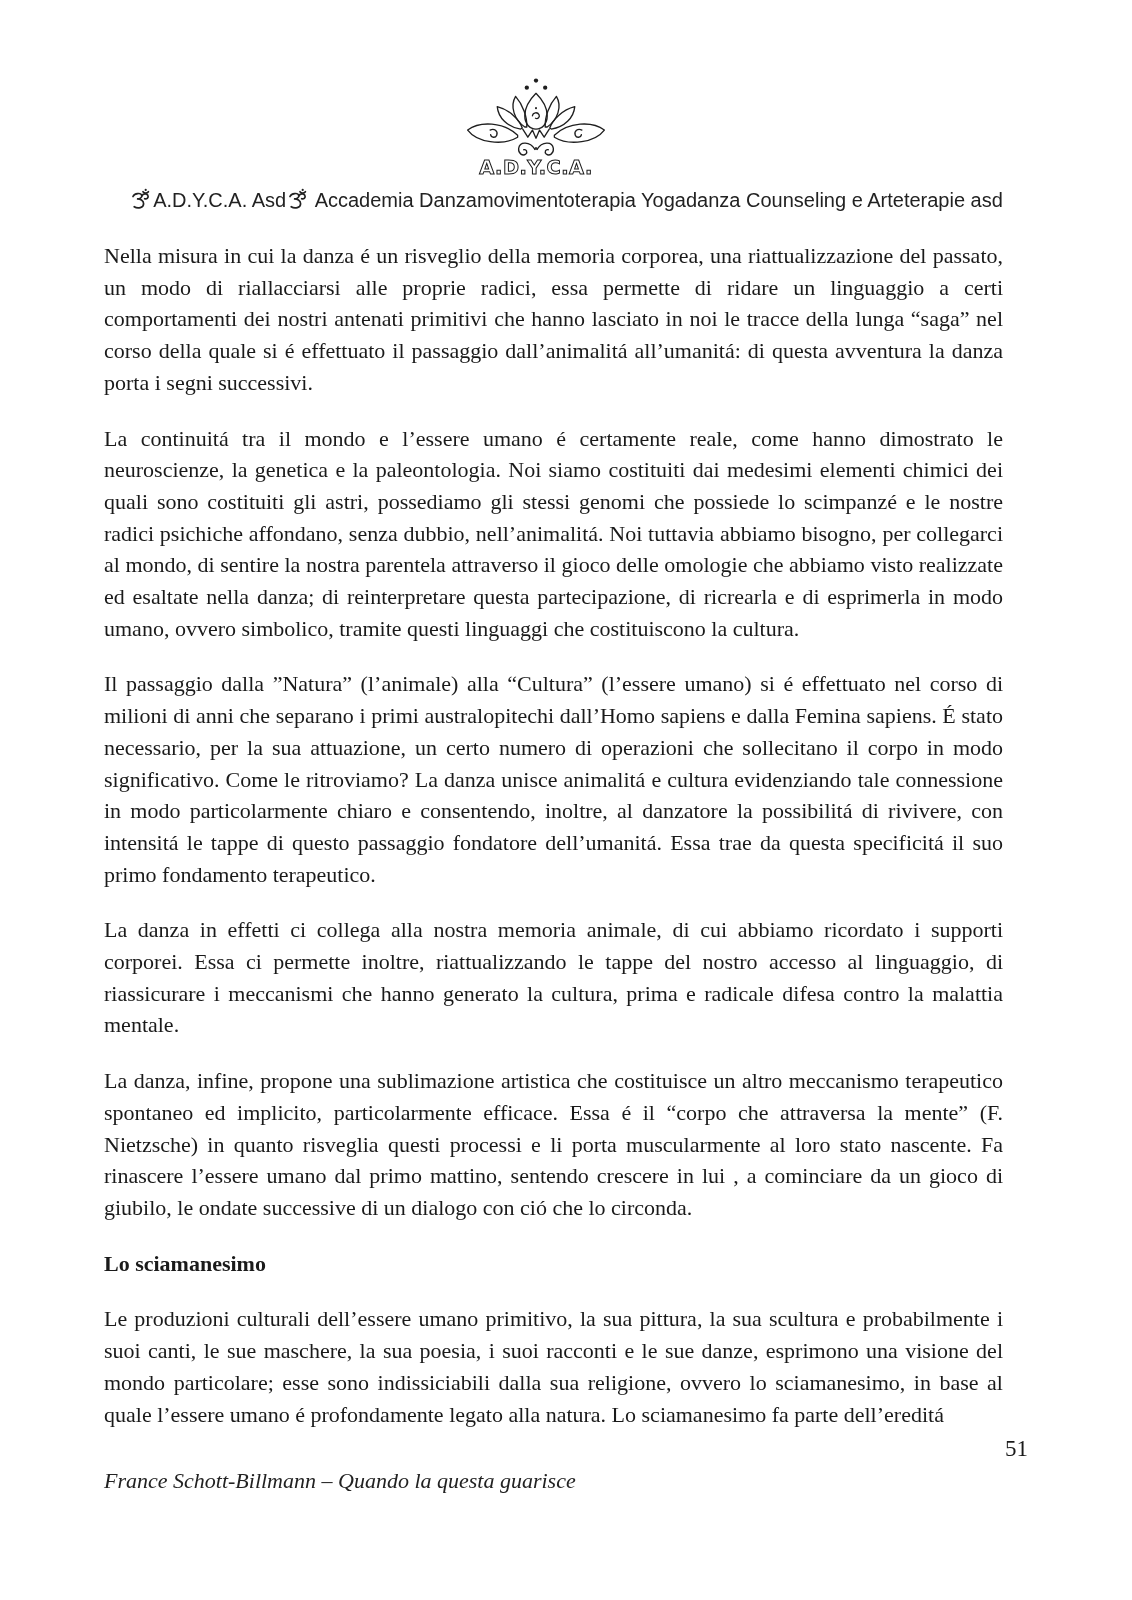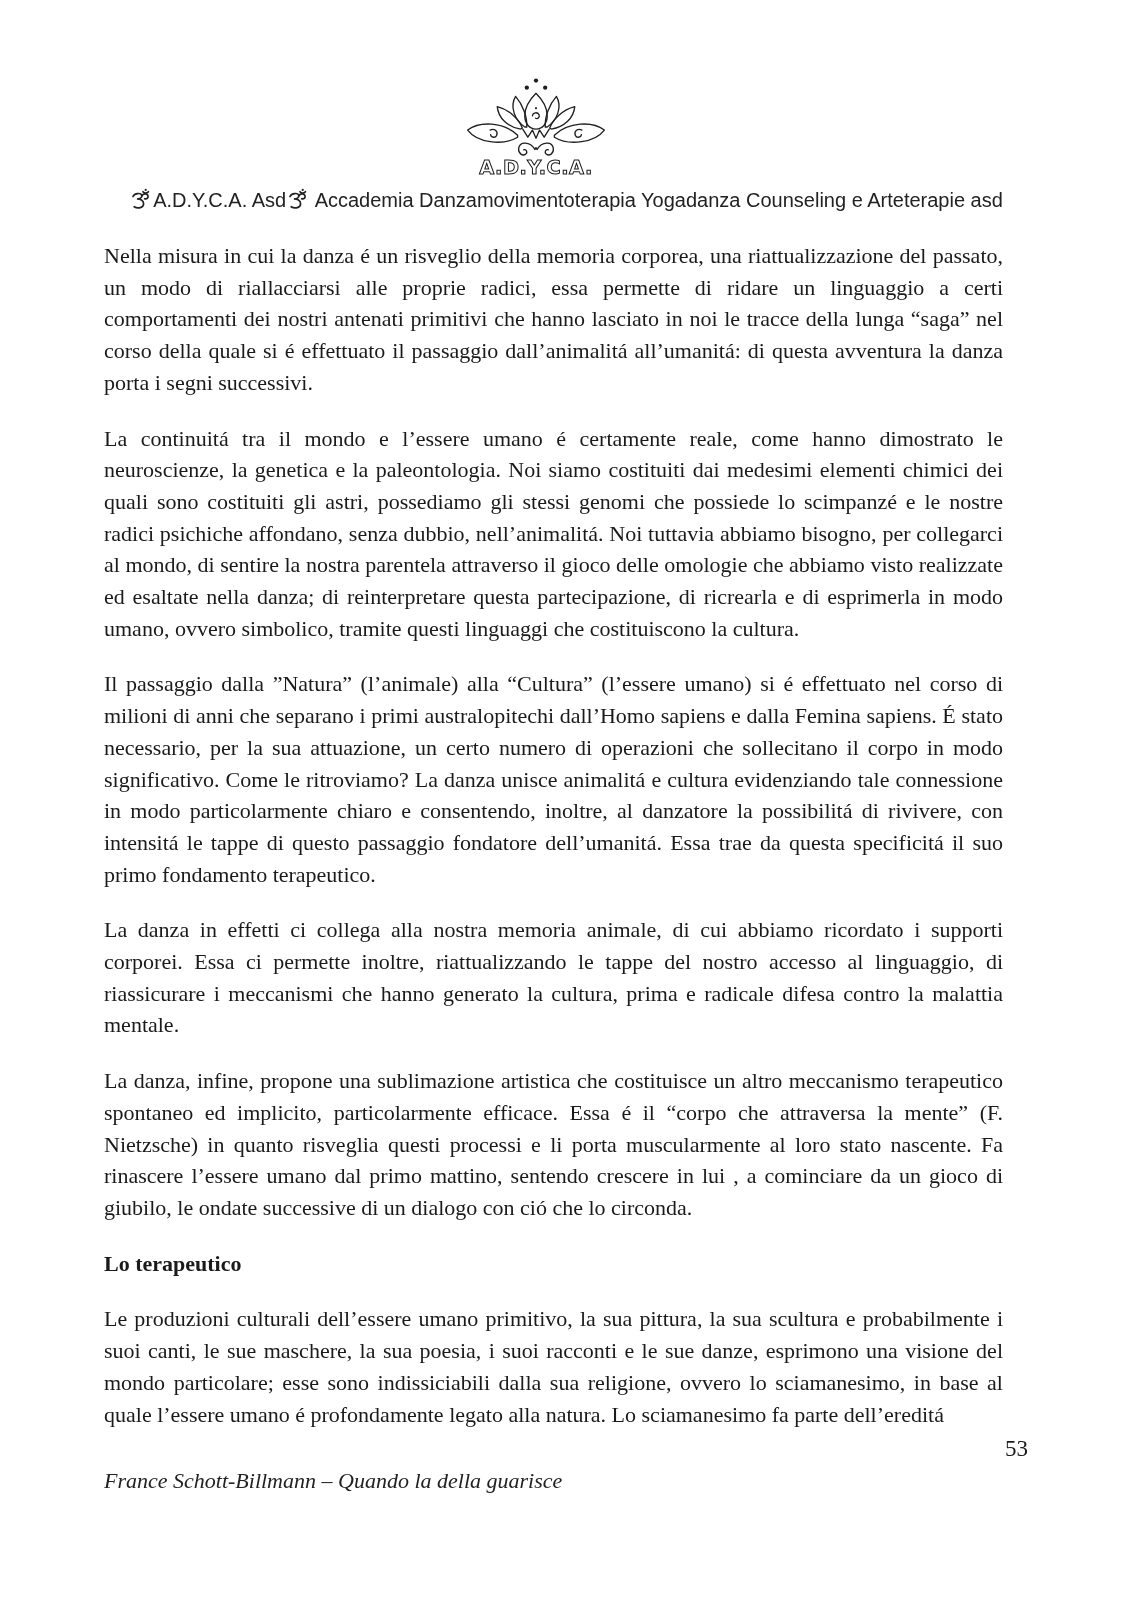--- a/index.html
+++ b/index.html
@@ -115,18 +115,18 @@
     <circle cx="15.7" cy="1.4" r="1.1" fill="#222222"></circle>
   </svg><span> Accademia Danzamovimentoterapia Yogadanza Counseling e Arteterapie asd</span>
 </div>
 
 <div class="content">
   <p>Nella misura in cui la danza é un risveglio della memoria corporea, una riattualizzazione del passato, un modo di riallacciarsi alle proprie radici, essa permette di ridare un linguaggio a certi comportamenti dei nostri antenati primitivi che hanno lasciato in noi le tracce della lunga “saga” nel corso della quale si é effettuato il passaggio dall’animalitá all’umanitá: di questa avventura la danza porta i segni successivi.</p>
   <p>La continuitá tra il mondo e l’essere umano é certamente reale, come hanno dimostrato le neuroscienze, la genetica e la paleontologia. Noi siamo costituiti dai medesimi elementi chimici dei quali sono costituiti gli astri, possediamo gli stessi genomi che possiede lo scimpanzé e le nostre radici psichiche affondano, senza dubbio, nell’animalitá. Noi tuttavia abbiamo bisogno, per collegarci al mondo, di sentire la nostra parentela attraverso il gioco delle omologie che abbiamo visto realizzate ed esaltate nella danza; di reinterpretare questa partecipazione, di ricrearla e di esprimerla in modo umano, ovvero simbolico, tramite questi linguaggi che costituiscono la cultura.</p>
   <p>Il passaggio dalla ”Natura” (l’animale) alla “Cultura” (l’essere umano) si é effettuato nel corso di milioni di anni che separano i primi australopitechi dall’Homo sapiens e dalla Femina sapiens. É stato necessario, per la sua attuazione, un certo numero di operazioni che sollecitano il corpo in modo significativo. Come le ritroviamo? La danza unisce animalitá e cultura evidenziando tale connessione in modo particolarmente chiaro e consentendo, inoltre, al danzatore la possibilitá di rivivere, con intensitá le tappe di questo passaggio fondatore dell’umanitá. Essa trae da questa specificitá il suo primo fondamento terapeutico.</p>
   <p>La danza in effetti ci collega alla nostra memoria animale, di cui abbiamo ricordato i supporti corporei. Essa ci permette inoltre, riattualizzando le tappe del nostro accesso al linguaggio, di riassicurare i meccanismi che hanno generato la cultura, prima e radicale difesa contro la malattia mentale.</p>
   <p>La danza, infine, propone una sublimazione artistica che costituisce un altro meccanismo terapeutico spontaneo ed implicito, particolarmente efficace. Essa é il “corpo che attraversa la mente” (F. Nietzsche) in quanto risveglia questi processi e li porta muscularmente al loro stato nascente. Fa rinascere l’essere umano dal primo mattino, sentendo crescere in lui , a cominciare da un gioco di giubilo, le ondate successive di un dialogo con ció che lo circonda.</p>
-  <h2>Lo terapeutico</h2>
+  <h2>Lo sciamanesimo</h2>
   <p>Le produzioni culturali dell’essere umano primitivo, la sua pittura, la sua scultura e probabilmente i suoi canti, le sue maschere, la sua poesia, i suoi racconti e le sue danze, esprimono una visione del mondo particolare; esse sono indissiciabili dalla sua religione, ovvero lo sciamanesimo, in base al quale l’essere umano é profondamente legato alla natura. Lo sciamanesimo fa parte dell’ereditá</p>
 </div>
 
-<div class="page-number">53</div>
-<div class="book-reference">France Schott-Billmann – Quando la della guarisce</div>
+<div class="page-number">51</div>
+<div class="book-reference">France Schott-Billmann – Quando la questa guarisce</div>
 
 </body></html>

